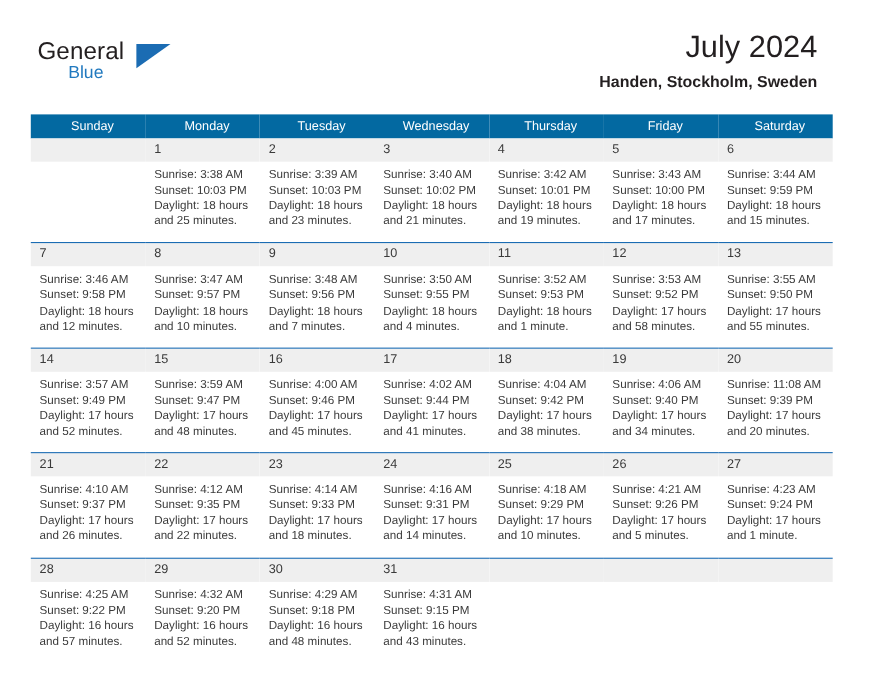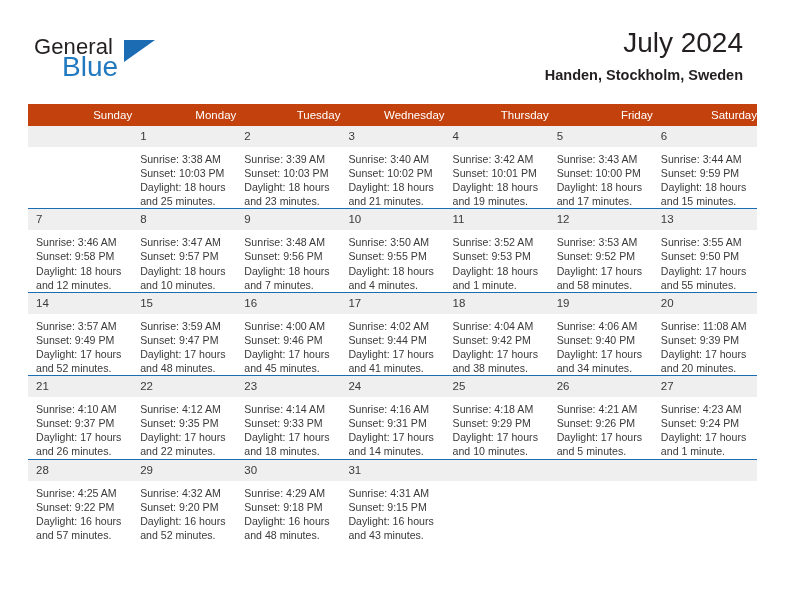--- a/index.html
+++ b/index.html
@@ -43,21 +43,21 @@
     font-size: 22px;
     color: #231f20;
     letter-spacing: 0.1px;
     line-height: 26px;
     font-weight: 400;
   }
   .brand-blue {
     position: absolute;
     left: 34px;
     top: 20px;
-    font-size: 28px;
+    font-size: 16px;
     color: #2179bf;
     line-height: 26px;
     font-weight: 400;
   }
   .brand-triangle {
     position: absolute;
     left: 96px;
     top: 6px;
     width: 0;
     height: 0;
@@ -90,25 +90,25 @@
   
   .calendar {
     position: absolute;
     left: 28px;
     top: 104px;
     width: 729px;
     border-collapse: collapse;
     table-layout: fixed;
   }
   .calendar th {
-    background: #c2410c;
+    background: #0369a1;
     color: #ffffff;
     font-size: 11.5px;
     font-weight: 400;
-    text-align: right;
+    text-align: center;
     padding: 5px 0 5px 8px;
     height: 11px;
     border: none;
   }
   .calendar td {
     vertical-align: top;
     padding: 0;
     border-top: 1px solid #1b6cb3;
     border-bottom: none;
     background: #ffffff;
@@ -122,21 +122,21 @@
     font-size: 11.5px;
     color: #3a3a3a;
     padding: 4px 0 4px 8px;
     line-height: 13px;
     height: 13px;
   }
   .dayinfo {
     font-size: 10.6px;
     color: #3a3a3a;
     line-height: 14.1px;
-    padding: 5px 6px 0 8px;
+    padding: 5px 6px 12px 8px;
   }
   .dayinfo div {
     white-space: nowrap;
   }
   .empty .daynum {
     background: #efefef;
     color: transparent;
   }
 </style>
 </head>

